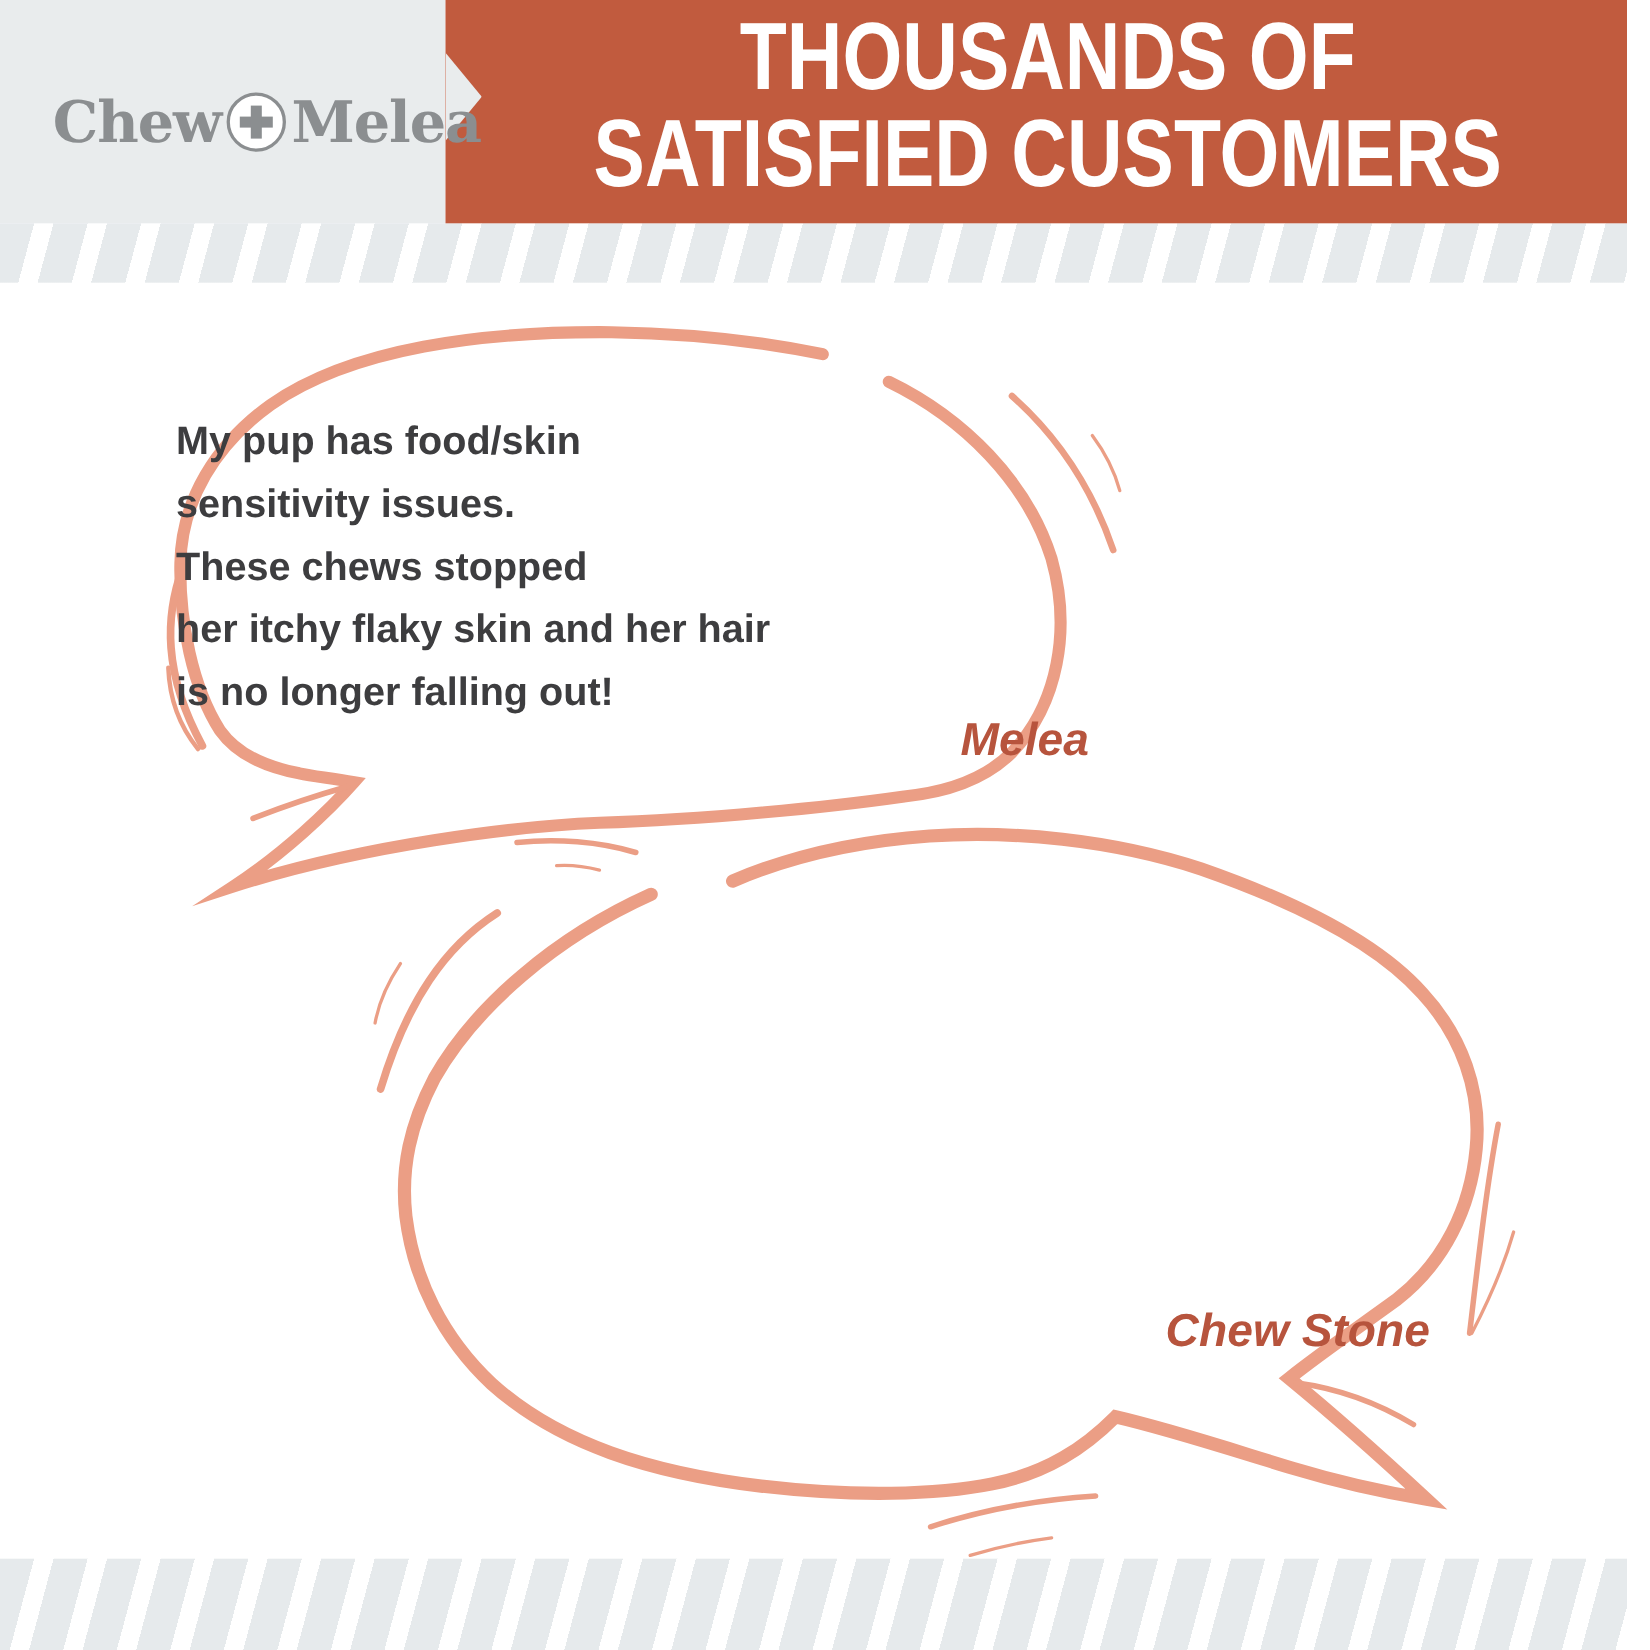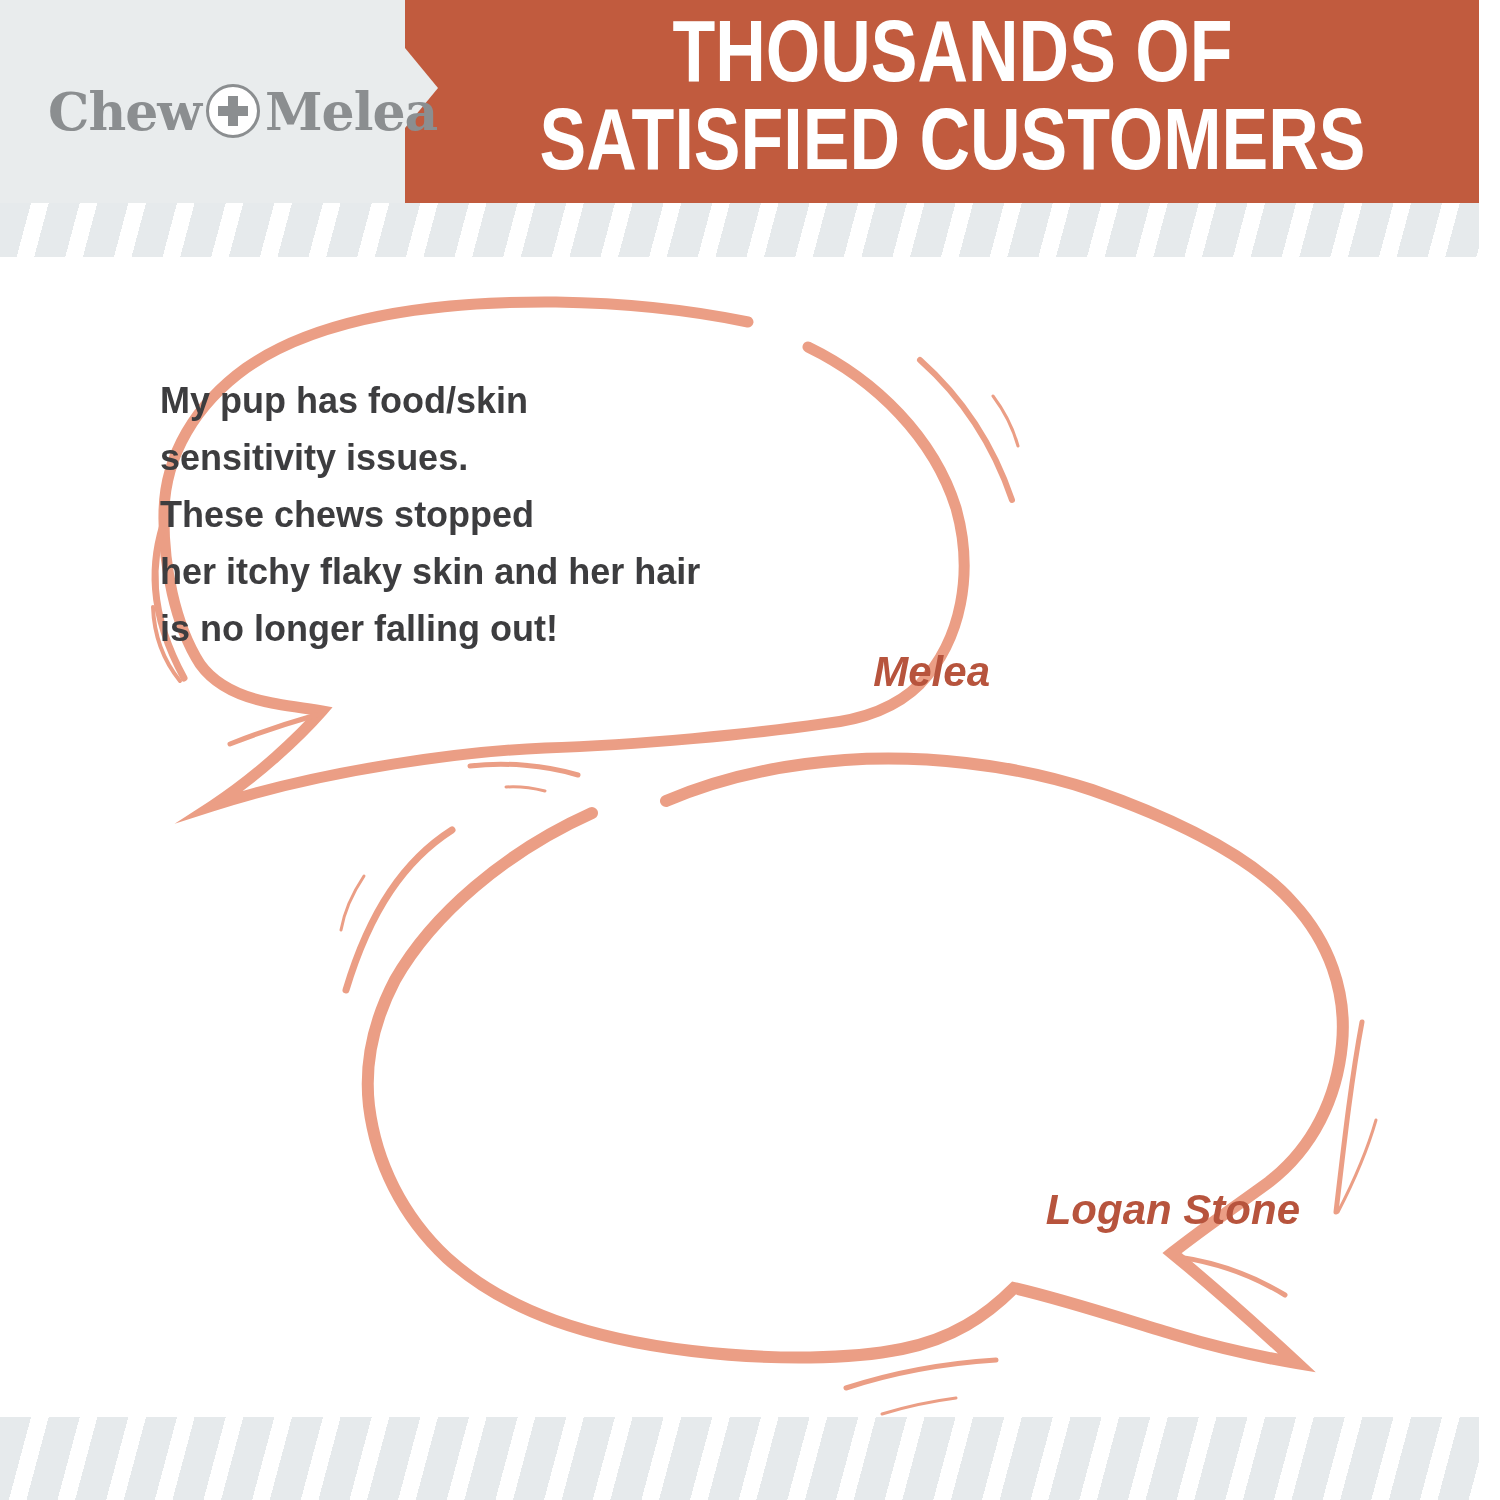--- a/index.html
+++ b/index.html
@@ -127,15 +127,15 @@
     <path class="bubble-stroke" stroke-width="3" d="M 882 1414 C 908 1406, 933 1401, 956 1398"></path>
   </svg>
 
   <div class="quote q1">My pup has food/skin
 sensitivity issues.
 These chews stopped
 her itchy flaky skin and her hair
 is no longer falling out!</div>
   <div class="author a1">Melea</div>
 
-  <div class="author a2">Logan Stone</div>
+  <div class="author a2">Chew Stone</div>
 
 </div>
 
 </body></html>

